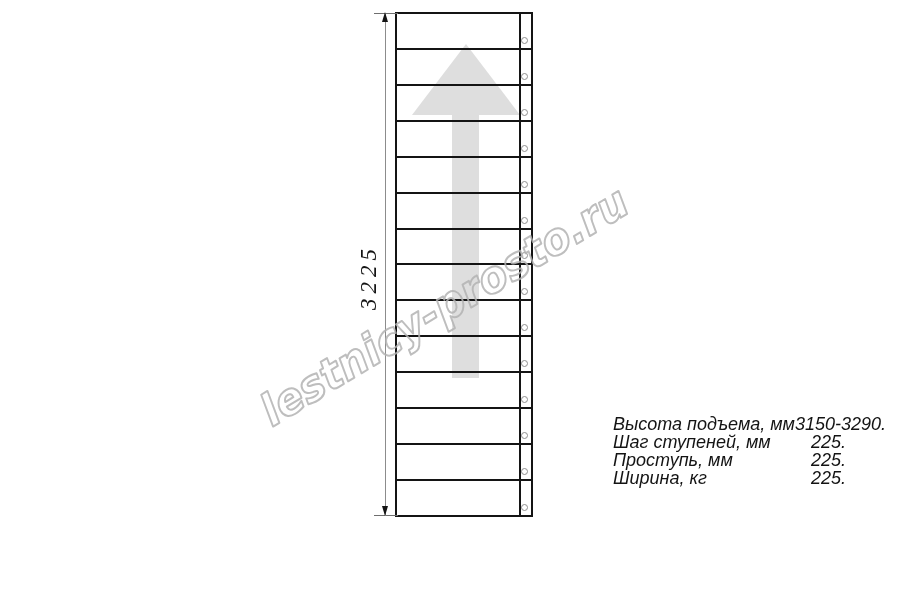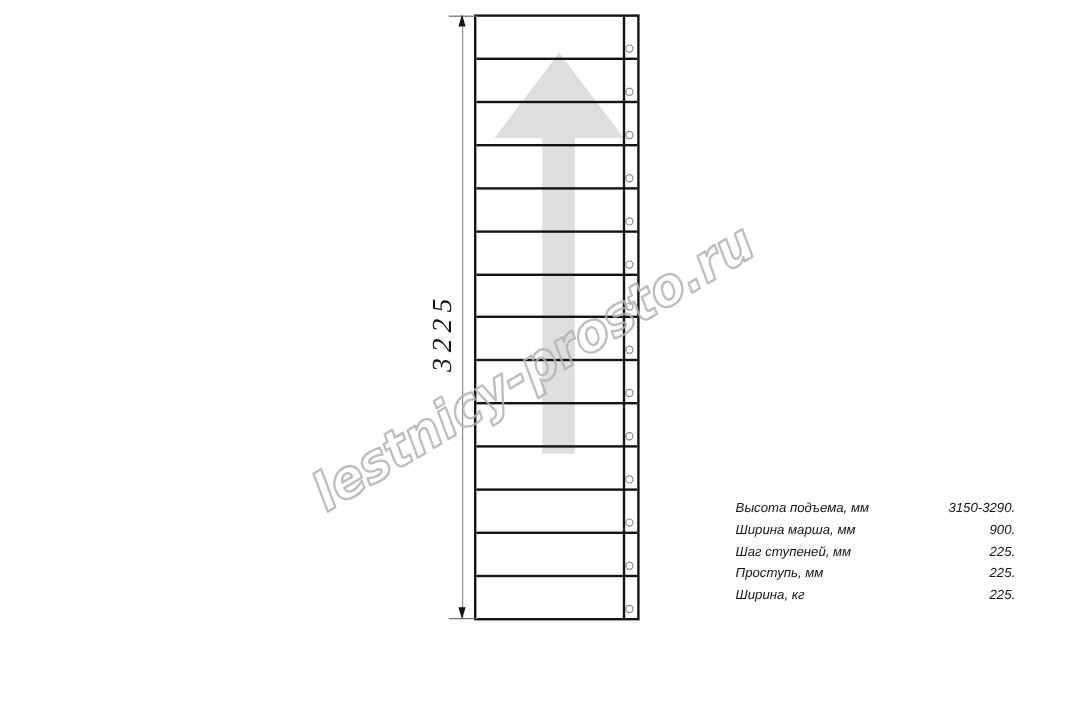--- a/index.html
+++ b/index.html
@@ -58,21 +58,21 @@
     font-family:"Liberation Serif",serif;font-style:italic;
     font-size:23px;letter-spacing:5px;color:#141414;line-height:24px;
   }
 
   
   #watermark-svg{position:absolute;left:0;top:0;pointer-events:none;}
 
   
   #specs{
     position:absolute;left:613px;top:415px;width:233px;
-    font-style:italic;font-size:11px;color:#141414;
+    font-style:italic;font-size:18px;color:#141414;
   }
   .spec-row{display:flex;justify-content:space-between;height:18px;line-height:18px;}
   .spec-label{white-space:nowrap;}
   .spec-value{white-space:nowrap;}
 </style>
 </head>
 <body>
 
 <div id="canvas">
 
@@ -140,24 +140,20 @@
     <text x="452" y="319" transform="rotate(-31 452 319)" text-anchor="middle" textLength="420" lengthAdjust="spacingAndGlyphs" font-family="DejaVu Sans, sans-serif" font-weight="bold" font-style="italic" font-size="44" fill="none" stroke="#b3b3b3" stroke-width="2" stroke-linejoin="round" opacity="0.85">lestnicy-prosto.ru</text>
   </svg>
 
   <div id="specs">
     <div id="specs-rows">
         <div class="spec-row">
           <span class="spec-label">Высота подъема, мм</span>
           <span class="spec-value">3150-3290.</span>
         </div>
         <div class="spec-row">
-          <span class="spec-label">Ширина марша, мм</span>
-          <span class="spec-value">900.</span>
-        </div>
-        <div class="spec-row">
           <span class="spec-label">Шаг ступеней, мм</span>
           <span class="spec-value">225.</span>
         </div>
         <div class="spec-row">
           <span class="spec-label">Проступь, мм</span>
           <span class="spec-value">225.</span>
         </div>
         <div class="spec-row">
           <span class="spec-label">Ширина, кг</span>
           <span class="spec-value">225.</span>

